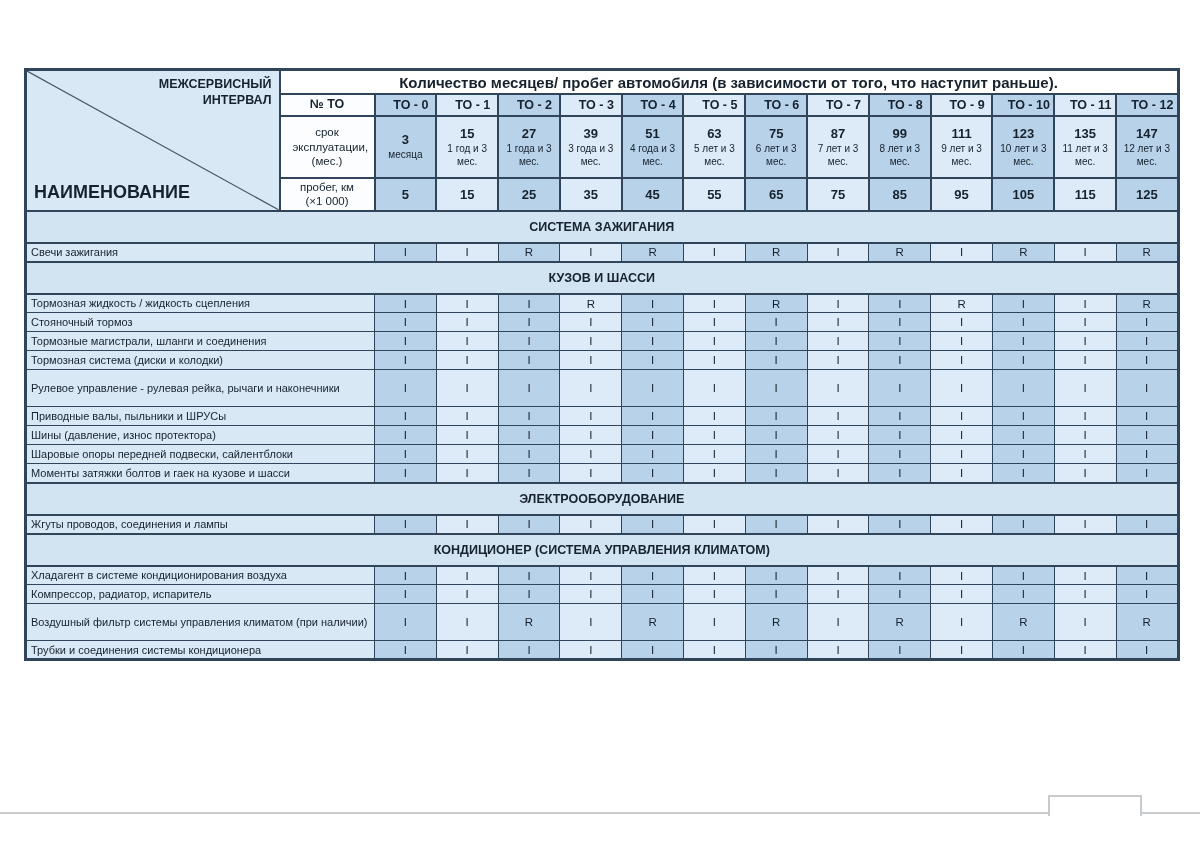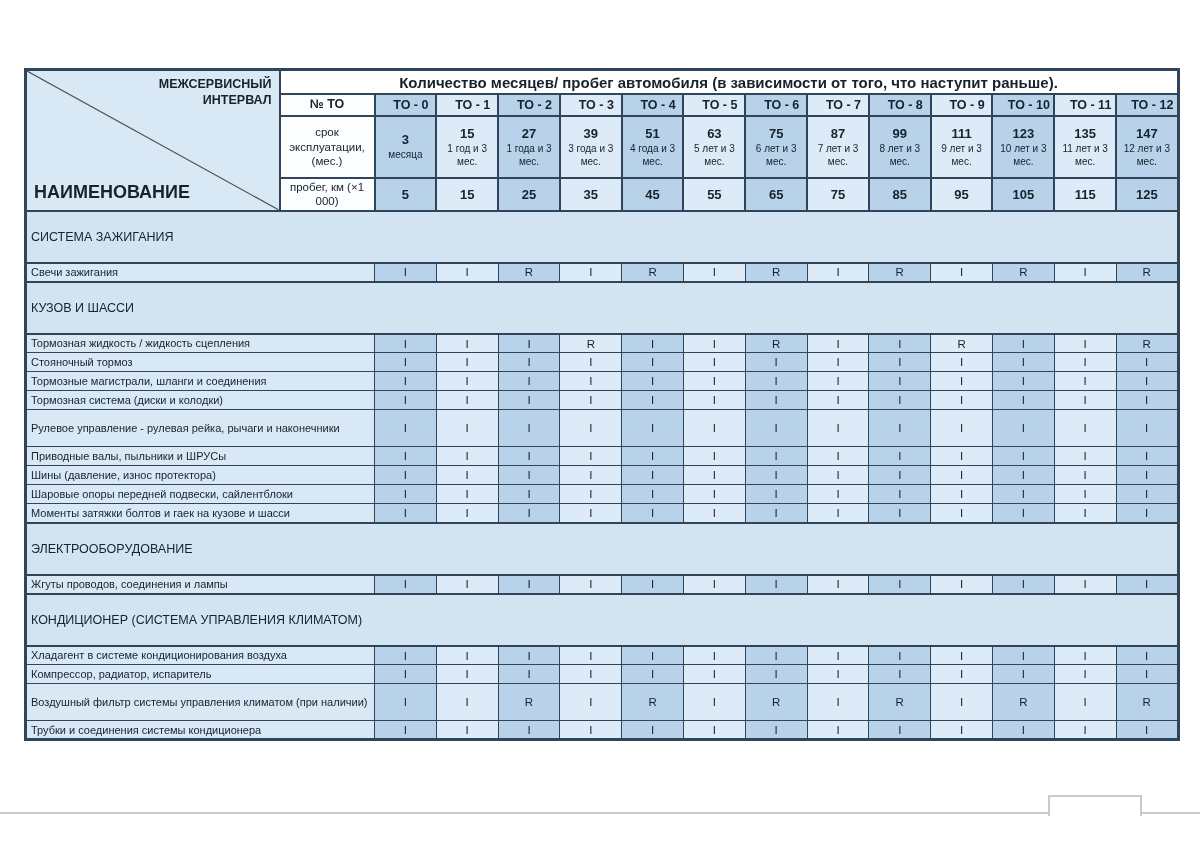--- a/index.html
+++ b/index.html
@@ -13,31 +13,31 @@
         table-layout:fixed;border:3px solid var(--border);}
   table.schedule td{overflow:hidden;}
   thead td{border:2px solid var(--border);text-align:center;vertical-align:middle;}
   tbody td{border:1.5px solid var(--border);text-align:center;vertical-align:middle;}
   td.title-cell{background:#ffffff;font-size:15px;font-weight:bold;height:20px;padding:1px 12px;}
   td.corner{background:var(--label-bg);position:relative;padding:0;}
   .corner-top{position:absolute;top:5px;right:7px;width:135px;text-align:right;
         font-weight:bold;font-size:12.5px;line-height:1.3;}
   .corner-bottom{position:absolute;bottom:7px;left:7px;font-weight:bold;font-size:18px;}
   .corner svg{position:absolute;left:0;top:0;width:100%;height:100%;}
-  td.rowhead{background:var(--white-bg);font-size:11.5px;line-height:1.25;padding:1px 2px;}
+  td.rowhead{background:var(--white-bg);font-size:11.5px;line-height:1.25;padding:1px 12px;}
   td.rowhead.bold{font-weight:bold;font-size:12.5px;}
   tr.r-to{height:22px;} tr.r-months{height:62px;} tr.r-mileage{height:32px;}
   td.to-head{font-weight:bold;font-size:12.5px;padding-left:12px;}
   td.months .num{font-weight:bold;font-size:13px;margin-bottom:2px;}
   td.months .sub{font-size:10px;line-height:1.25;}
   td.mileage{font-weight:bold;font-size:13px;}
   td.dark{background:var(--cell-dark);} td.light{background:var(--cell-light);}
   tbody tr{height:19px;} tbody tr.tall{height:37px;}
-  td.section{background:var(--section-bg);font-weight:normal;font-size:12.5px;text-align:left;
-        padding:18px 4px;border-width:2px;}
+  td.section{background:var(--section-bg);font-weight:bold;font-size:12.5px;text-align:center;
+        padding:8px 4px;border-width:2px;}
   td.label{background:var(--label-bg);font-size:11px;text-align:left;padding:1px 4px;line-height:1.3;}
   td.val{font-size:11.5px;}
   .page-edge-line{position:absolute;left:0;width:1200px;top:812px;height:0;
         border-top:2px solid var(--page-line);}
   .page-edge-tab{position:absolute;left:1048px;width:90px;top:795px;height:19px;background:#ffffff;
         border:2px solid var(--page-line);border-bottom:none;}
 </style>
 </head>
 <body>
 

